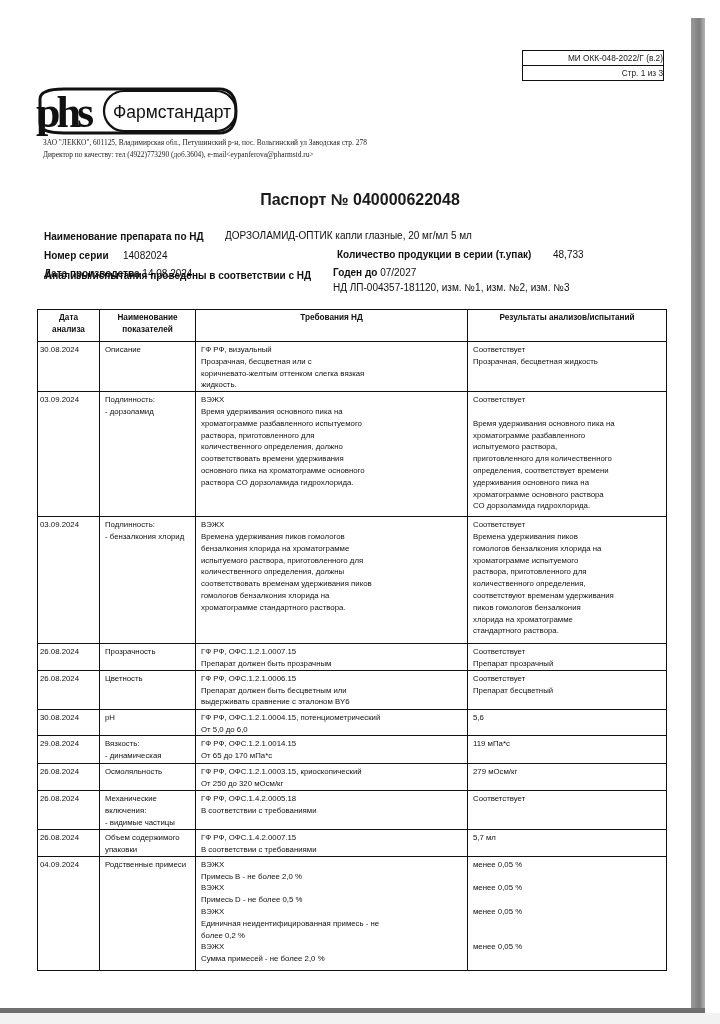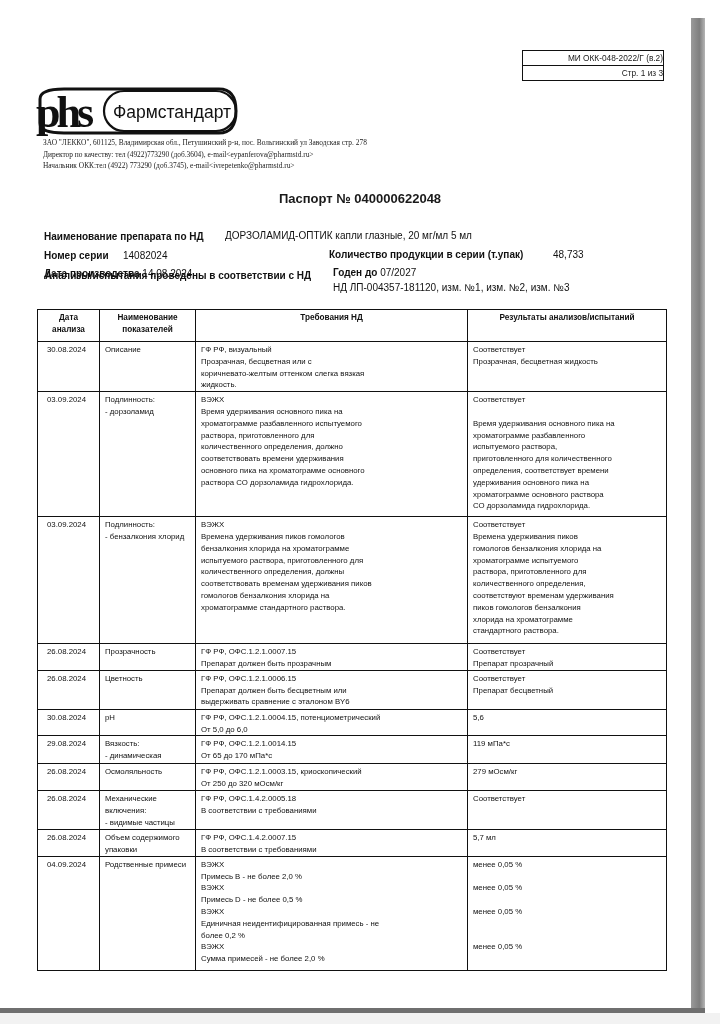--- a/index.html
+++ b/index.html
@@ -10,29 +10,29 @@
     .page-edge-bottom { position: absolute; left: 0; top: 1008px; width: 705px; height: 5px; background: #6f6f6f; }
     .below-page { position: absolute; left: 0; top: 1013px; width: 720px; height: 11px; background: #f2f2f2; }
 
     .doc-code-box { position: absolute; left: 522px; top: 50px; width: 142px; height: 31px; border: 1.4px solid #111; }
     .doc-code-box div { height: 50%; font-size: 8.3px; text-align: right; line-height: 14px; }
     .doc-code-box div:first-child { border-bottom: 1.2px solid #111; }
 
     .logo { position: absolute; left: 34px; top: 85px; width: 204px; height: 52px; }
     .company-lines { position: absolute; left: 43px; top: 137px; font-family: "Liberation Serif", serif; font-size: 7.4px; line-height: 11.5px; color: #222; }
 
-    .title { position: absolute; left: 0; width: 720px; top: 191px; text-align: center; font-size: 13px; font-weight: bold; }
+    .title { position: absolute; left: 0; width: 720px; top: 191px; text-align: center; font-size: 16px; font-weight: bold; }
 
     .meta { position: absolute; font-size: 10px; color: #111; white-space: nowrap; }
     .meta b { font-weight: bold; }
 
     table.results { position: absolute; left: 37px; top: 309px; width: 629px; border-collapse: collapse; table-layout: fixed; font-size: 7.8px; color: #111; }
     table.results th, table.results td { border: 1.3px solid #111; vertical-align: top; padding: 2px 5px 0 5px; line-height: 11.8px; }
     table.results th { font-weight: bold; text-align: center; font-size: 8.2px; vertical-align: top; }
-    table.results td.date { text-align: right; padding-left: 2px; padding-right: 13px; }
+    table.results td.date { text-align: left; padding-left: 2px; padding-right: 13px; }
     .line { display: block; }
     .res-right { padding-left: 8px; }
     .imp-line { display: block; height: 11.8px; }
   </style>
 </head>
 <body>
 
 <div class="page-edge-right"></div>
 <div class="page-edge-bottom"></div>
 <div class="below-page"></div>
@@ -46,31 +46,30 @@
   <rect x="70" y="6" width="132" height="40" rx="20" ry="20" fill="#fff" stroke="#111" stroke-width="2.2"></rect>
   <path d="M6 14 Q6 4 30 4 L185 4 Q202 4 202 26 Q202 48 185 48 L30 48 Q6 48 6 38 Z" fill="none" stroke="#111" stroke-width="3"></path>
   <rect x="72" y="8" width="128" height="36" rx="18" ry="18" fill="#fff"></rect>
   <text x="2" y="42" font-family="Liberation Serif, serif" font-size="44" font-weight="bold" fill="#111" letter-spacing="-4">phs</text>
   <text x="79" y="33" font-family="Liberation Sans, sans-serif" font-size="17.5" fill="#111">Фармстандарт</text>
 </svg>
 
 <div class="company-lines">
   <div>ЗАО "ЛЕККО", 601125, Владимирская обл., Петушинский р-н, пос. Вольгинский ул Заводская стр. 278</div>
   <div>Директор по качеству: тел (4922)773290 (доб.3604), e-mail&lt;eypanferova@pharmstd.ru&gt;</div>
-  <div>Начальник ОКК:тел (4922) 773290 (доб.3745), e-mail&lt;ivrepetenko@pharmstd.ru&gt;</div>
 </div>
 
 <div class="title">Паспорт № 040000622048</div>
 
 <div class="meta" style="left:44px; top:231px;"><b>Наименование препарата по НД</b></div>
 <div class="meta" style="left:225px; top:230px;">ДОРЗОЛАМИД-ОПТИК капли глазные, 20 мг/мл 5 мл</div>
 
 <div class="meta" style="left:44px; top:250px;"><b>Номер серии</b></div>
 <div class="meta" style="left:123px; top:250px;">14082024</div>
-<div class="meta" style="left:329px; top:249px;"><b>Количество продукции в серии (т.упак)</b></div>
+<div class="meta" style="left:337px; top:249px;"><b>Количество продукции в серии (т.упак)</b></div>
 <div class="meta" style="left:553px; top:249px;">48,733</div>
 
 <div class="meta" style="left:44px; top:268px;"><b>Дата производства</b> <span>14.08.2024</span></div>
 <div class="meta" style="left:333px; top:267px;"><b>Годен до</b> <span>07/2027</span></div>
 
 <div class="meta" style="left:45px; top:270px;"><b>Анализы/испытания проведены в соответствии с НД</b></div>
 <div class="meta" style="left:333px; top:282px;">НД ЛП-004357-181120, изм. №1, изм. №2, изм. №3</div>
 
 <table class="results">
   <colgroup>

